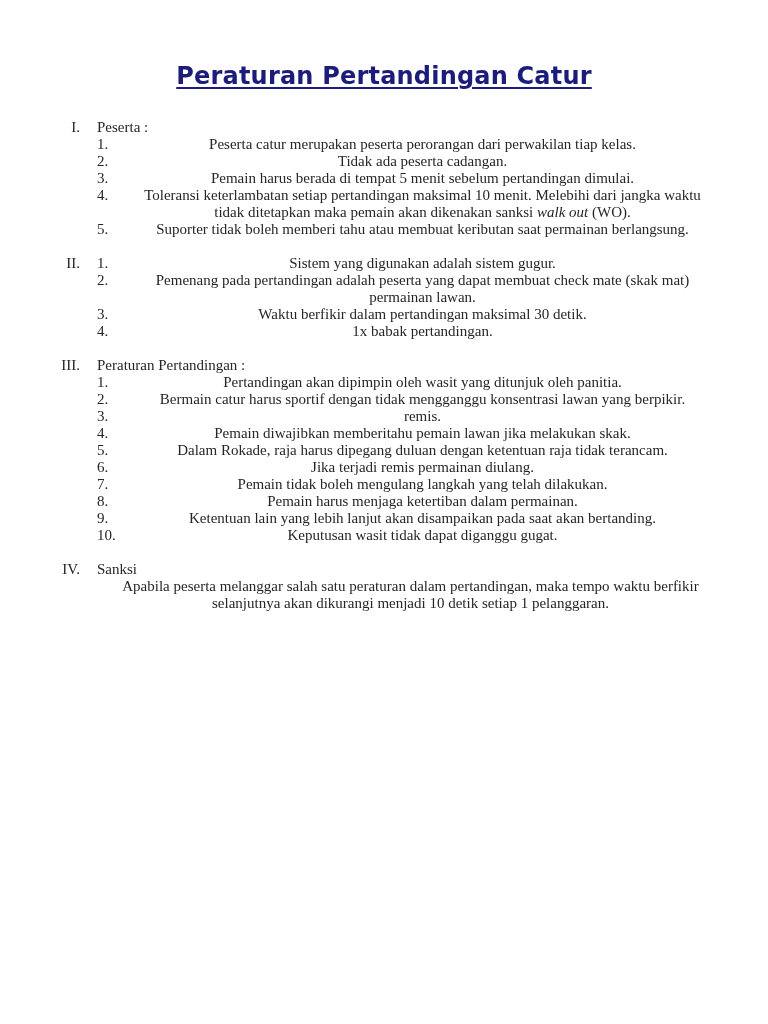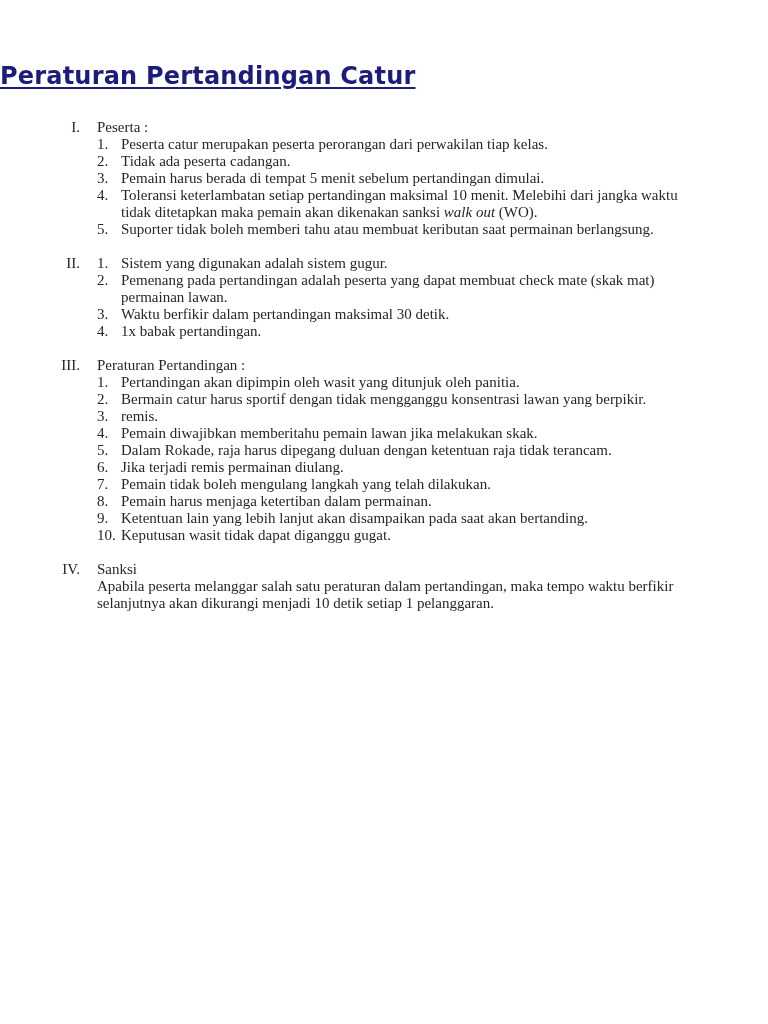--- a/index.html
+++ b/index.html
@@ -19,20 +19,21 @@
     width: 768px;
     height: 1024px;
     font-family: "Liberation Serif", serif;
     font-size: 15px;
     line-height: 17px;
     color: var(--text-color);
   }
   .title {
     margin: 0 0 29px 0;
     padding-top: 62px;
+    text-align: center;
     font-family: "DejaVu Sans", sans-serif;
     font-weight: bold;
     font-size: 24px;
     line-height: 28px;
     color: var(--title-color);
     letter-spacing: 0.2px;
   }
   .title .title-text {
     text-decoration: underline;
     text-decoration-thickness: 2px;
@@ -51,21 +52,21 @@
   }
   .sec-body {
     flex: 1;
     margin-left: 17px;
     min-width: 0;
   }
   .sec-heading { white-space: nowrap; }
   .item { display: flex; align-items: flex-start; }
   .item-num { flex: 0 0 24px; white-space: nowrap; }
   .item-text { flex: 1; min-width: 0; }
-  .line { white-space: nowrap; }
+  .line { white-space: nowrap; text-align: center; }
   .it { font-style: italic; margin-top: 16px; }
   .para .line { white-space: nowrap; }
 </style>
 </head>
 <body>
 
 <div class="doc">
 
   <h1 class="title"><span class="title-text">Peraturan Pertandingan Catur</span></h1>
 

